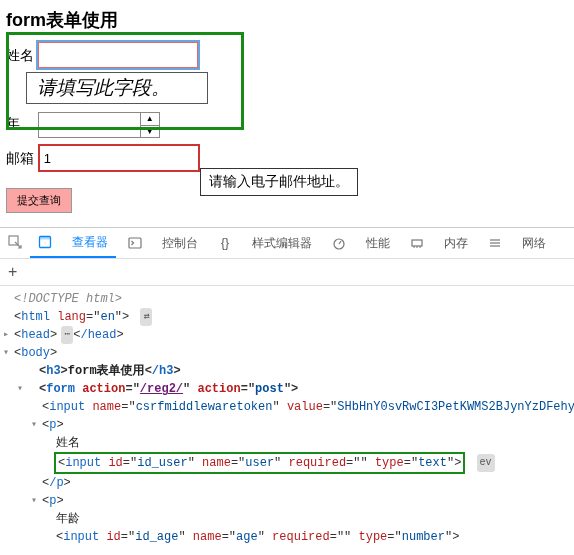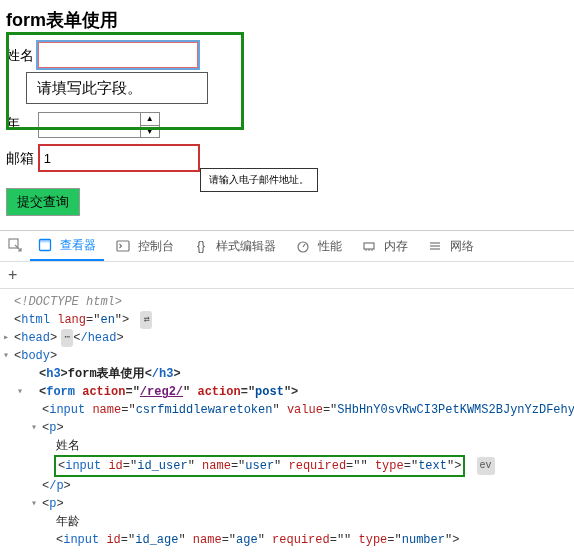--- a/index.html
+++ b/index.html
@@ -52,24 +52,25 @@
     font-size: 13px;
   }
   .tooltip-box {
     position: absolute;
     left: 20px;
     top: 30px;
     width: 170px;
     height: 30px;
     border: 1px solid #555;
     background: #fff;
-    font-size: 15px;
+    font-size: 19px;
     line-height: 30px;
     padding-left: 10px;
     z-index: 4;
+    font-style: italic;
   }
   .age-row {
     margin-top: 44px;
   }
   .number-wrap {
     display: inline-block;
     border: 1px solid #888;
     width: 120px;
     height: 24px;
     vertical-align: middle;
@@ -91,55 +92,55 @@
   .email-row { margin-top: 2px; }
   input[type=text].email-input {
     width: 150px;
     height: 20px;
     border: 2px solid #c33;
     padding: 2px 4px;
     font-size: 13px;
   }
   .submit-row { margin-top: 16px; }
   button.submit-btn {
-    font-size: 13px;
+    font-size: 11px;
     padding: 4px 10px;
-    background: #22c55e;
+    background: #fca5a5;
     border: 1px solid #999;
     cursor: pointer;
   }
   .email-tip {
     position: absolute;
     left: 200px;
     top: 168px;
     border: 1px solid #333;
     background: #fff;
     padding: 4px 8px;
-    font-size: 10px;
+    font-size: 14px;
   }
 
   
   .devtools {
     border-top: 1px solid #ccc;
     font-size: 12px;
     font-family: "Segoe UI", Arial, sans-serif;
     color: #333;
   }
   .dt-toolbar {
     display: flex;
     align-items: center;
     height: 30px;
     border-bottom: 1px solid #ddd;
     gap: 4px;
     padding: 0 4px;
   }
   .dt-tab {
     display: flex;
     align-items: center;
-    gap: 8px;
+    gap: 20px;
     padding: 0 8px;
     height: 30px;
     color: #555;
     cursor: pointer;
     font-size: 12px;
   }
   .dt-tab.active {
     color: #0a84ff;
     border-bottom: 2px solid #0a84ff;
     height: 28px;

